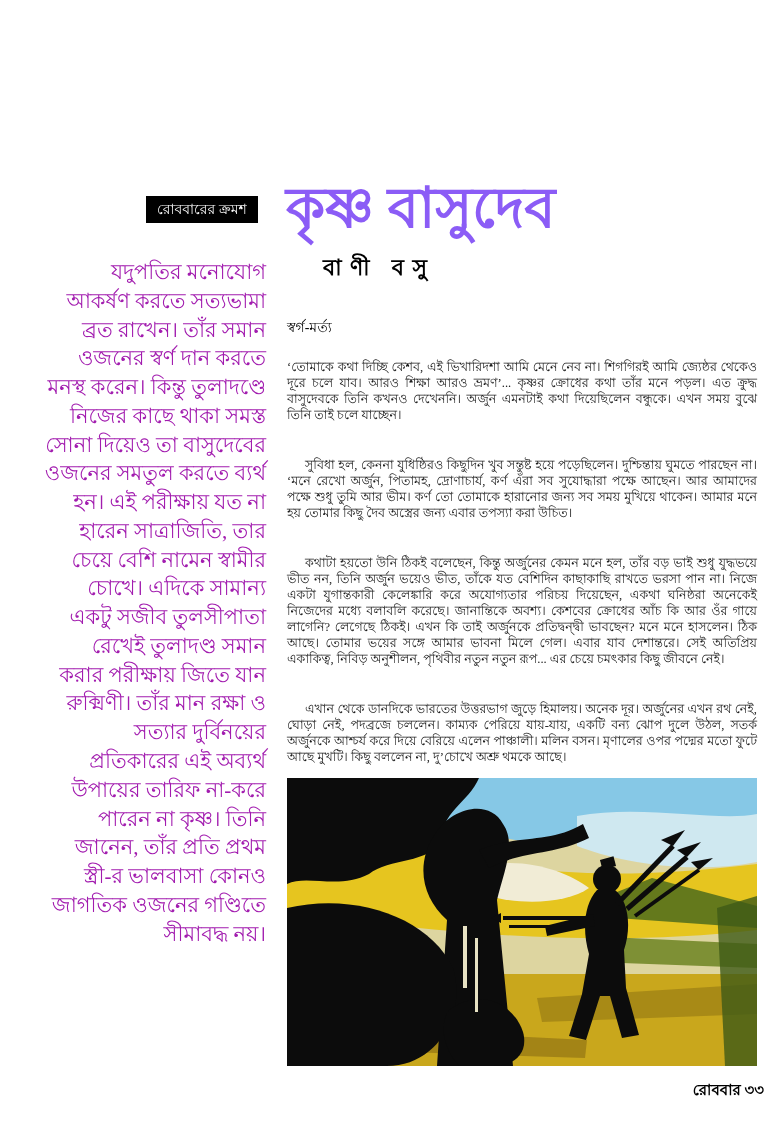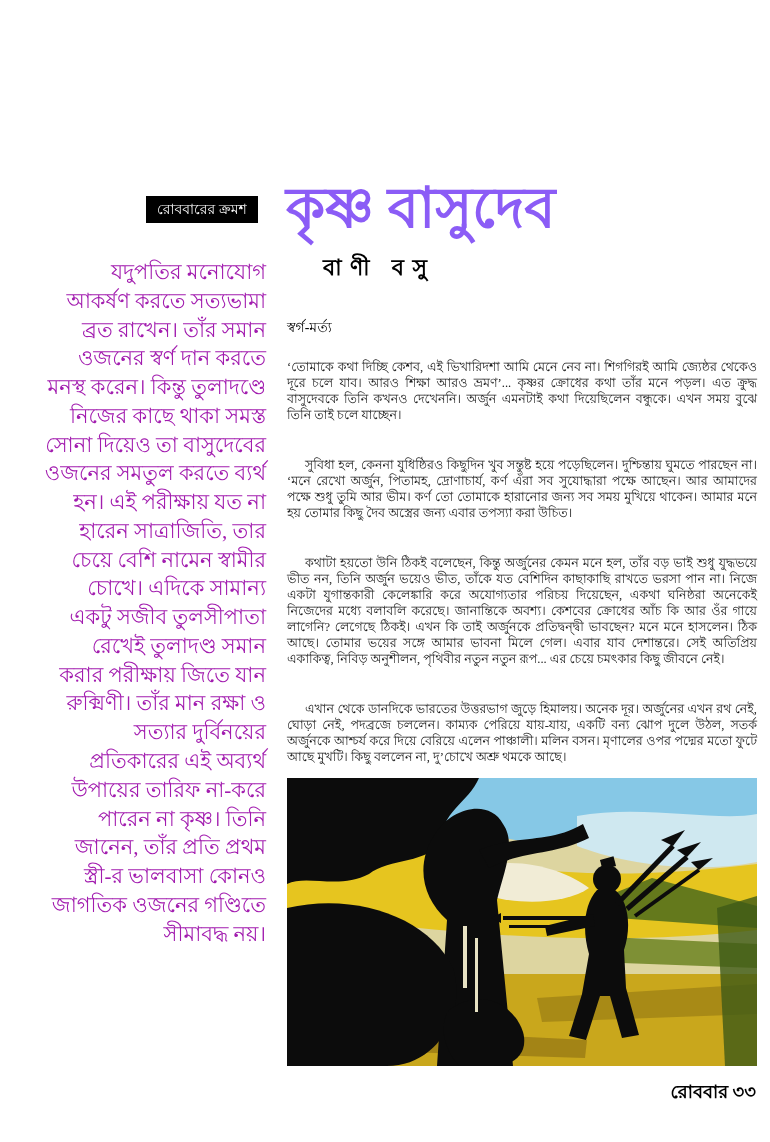--- a/index.html
+++ b/index.html
@@ -54,22 +54,22 @@
     text-align:justify; color:#1b1b1b;font-family:Liberation Serif, serif;
   }
   .body-text p { margin:0; }
   .body-text p + p { text-indent:18px;margin-top:34px; }
   .figure {
     position:absolute; left:287px; top:778px;
     width:470px; height:288px; overflow:hidden;
   }
   .figure svg { display:block; width:100%; height:100%; }
   .footer {
-    position:absolute; right:14px; top:1078px;
-    font-size:18px; font-weight:700;
+    position:absolute; right:6px; top:1078px;
+    font-size:15px; font-weight:700;
   }
 </style>
 </head>
 <body>
 
 <div class="page">
 
   <div class="kicker">
     <span>রোববারের ক্রমশ</span>
   </div>

